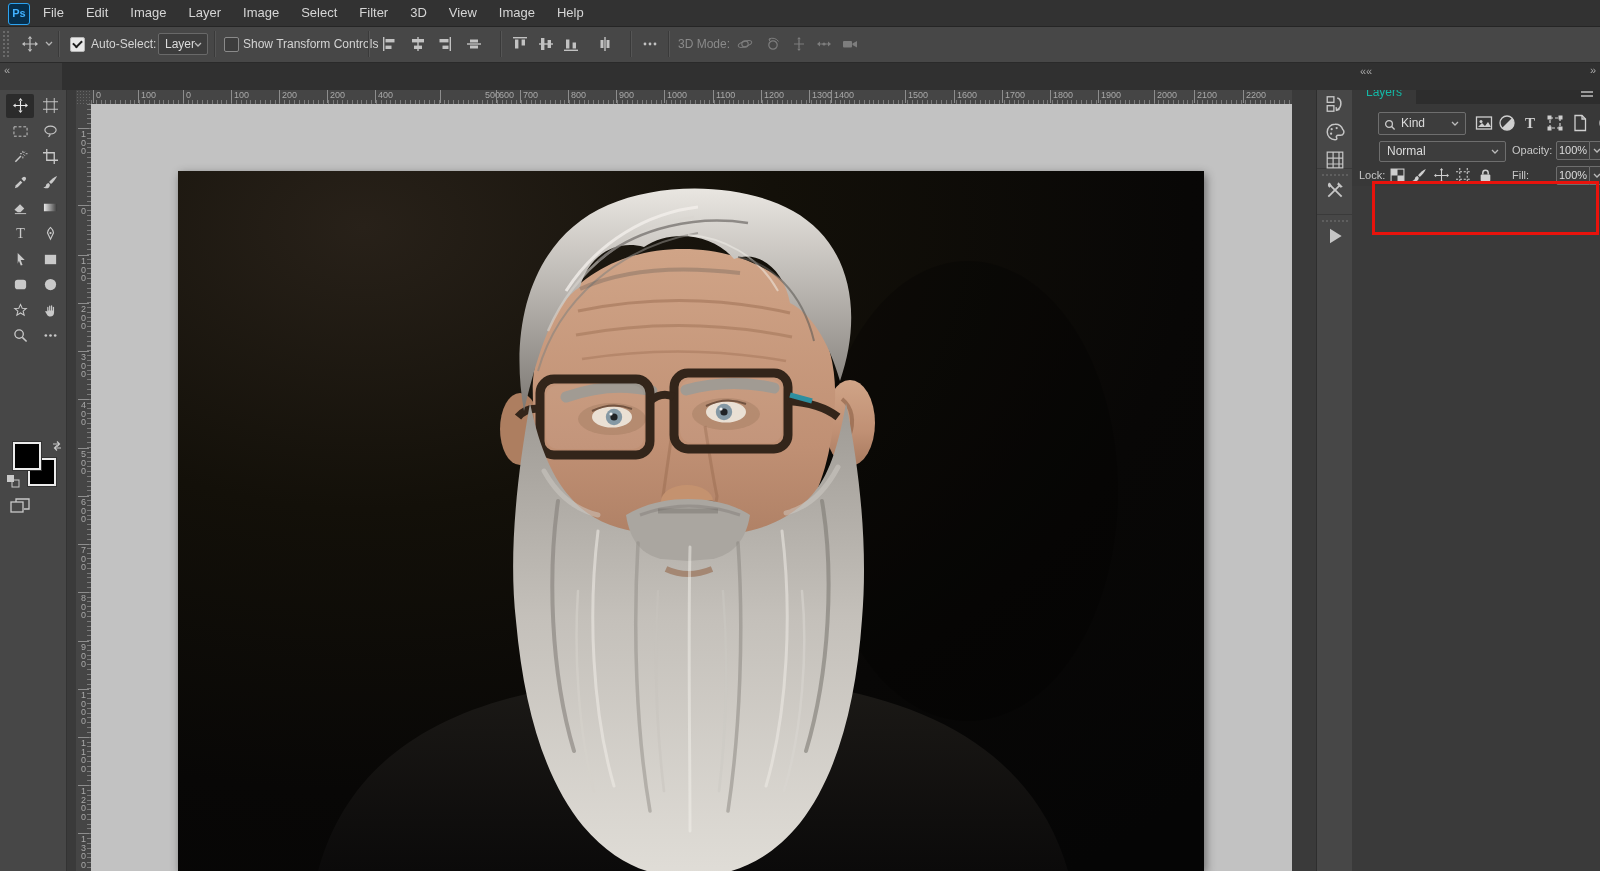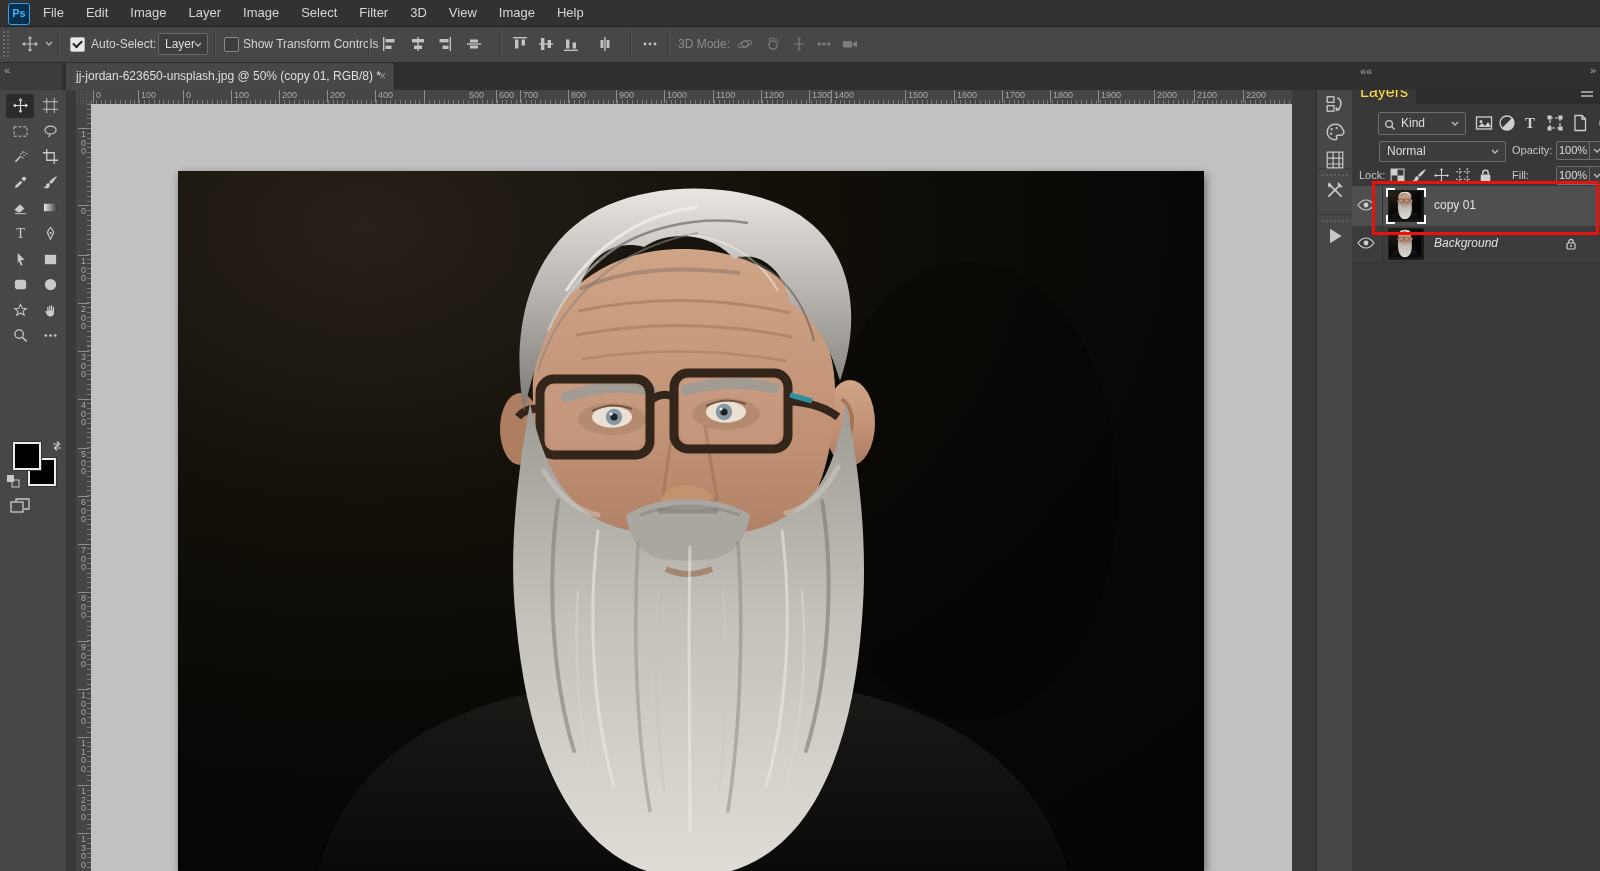--- a/index.html
+++ b/index.html
@@ -66,21 +66,21 @@
   #photo svg{display:block;}
   
   #dockstrip{position:absolute;left:1316px;top:80px;width:36px;bottom:0;background:#474747;border-left:1px solid #2e2e2e;z-index:21;}
   .dock-grip{position:absolute;left:5px;width:26px;height:0;border-top:2px dotted #5f5f5f;}
   .dock-icon{position:absolute;left:8px;width:20px;height:20px;color:#c6c6c6;}
   .dock-icon svg{width:20px;height:20px;display:block;}
   .dock-div{position:absolute;left:0;width:36px;height:1px;background:#3a3a3a;}
   
   #layers-panel{position:absolute;left:1352px;top:80px;width:248px;bottom:0;background:#383838;z-index:21;}
   #lp-tabrow{position:absolute;left:0;top:0;width:248px;height:24px;background:#2d2d2d;}
-  #lp-tab{position:absolute;left:0;top:0;width:64px;height:24px;background:#383838;color:#fde047;font-size:16px;line-height:24px;text-align:center;}
+  #lp-tab{position:absolute;left:0;top:0;width:64px;height:24px;background:#383838;color:#14b8a6;font-size:12px;line-height:24px;text-align:center;}
   #lp-menu{position:absolute;right:6px;top:6px;width:14px;height:12px;color:#bdbdbd;}
   #lp-menu svg{width:14px;height:12px;display:block;}
   #kind-box{position:absolute;left:26px;top:32px;width:88px;height:23px;background:#3d3d3d;border:1px solid #6e6e6e;border-radius:2px;box-sizing:border-box;}
   #kind-box .mag{position:absolute;left:5px;top:4px;width:12px;height:12px;color:#c9c9c9;}
   #kind-box .mag svg{width:12px;height:12px;}
   #kind-box .txt{position:absolute;left:22px;top:0;font-size:12px;color:#dcdcdc;line-height:21px;}
   #kind-box .chev{position:absolute;right:6px;top:8px;width:8px;height:6px;color:#bbb;}
   .panel-icon{position:absolute;width:18px;height:18px;color:#cfcfcf;}
   .panel-icon svg{width:18px;height:18px;display:block;}
   #blend-box{position:absolute;left:27px;top:61px;width:127px;height:21px;background:#3d3d3d;border:1px solid #6e6e6e;border-radius:2px;box-sizing:border-box;font-size:12px;color:#dcdcdc;line-height:19px;padding-left:7px;}
@@ -255,24 +255,20 @@
           <rect x="1" y="5" width="9" height="6.5" rx="1" fill="currentColor"></rect>
           <path d="M10.5 7.5L15 5v6.5l-4.5-2.5z" fill="currentColor"></path>
         </svg>
       </div>
     </div>
 
   <div id="tabbar">
     <div id="toolbar-head">
       <span class="collapse-glyph" style="position:absolute;left:4px;top:1px;">«</span>
     </div>
-    <div id="doc-tab">
-      <span class="title">jj-jordan-623650-unsplash.jpg @ 50% (copy 01, RGB/8) *</span>
-      <span class="close">×</span>
-    </div>
     <div id="dock-head">
       <span class="collapse-glyph" style="position:absolute;left:44px;top:2px;">««</span>
       <span class="collapse-glyph" style="position:absolute;right:4px;top:1px;">»</span>
     </div>
   </div>
 
   <div id="toolbox">
     <div id="tools-container">
         <div class="tool selected" style="left: 6px; top: 4px;">
           <svg viewBox="0 0 16 16">
@@ -416,21 +412,21 @@
   <div id="ruler-corner"></div>
   <div id="ruler-h">
       <div class="hticks"></div>
       <div class="hlabel" style="left: 2px;">0</div>
       <div class="hlabel" style="left: 47px;">100</div>
       <div class="hlabel" style="left: 92px;">0</div>
       <div class="hlabel" style="left: 140px;">100</div>
       <div class="hlabel" style="left: 188px;">200</div>
       <div class="hlabel" style="left: 236px;">200</div>
       <div class="hlabel" style="left: 284px;">400</div>
-      <div class="hlabel" style="left: 333px; padding-left: 44px;">500</div>
+      <div class="hlabel" style="left: 349px; padding-left: 44px;">500</div>
       <div class="hlabel" style="left: 381px; margin-left: 24px;">600</div>
       <div class="hlabel" style="left: 429px;">700</div>
       <div class="hlabel" style="left: 477px;">800</div>
       <div class="hlabel" style="left: 525px;">900</div>
       <div class="hlabel" style="left: 573px;">1000</div>
       <div class="hlabel" style="left: 622px;">1100</div>
       <div class="hlabel" style="left: 670px;">1200</div>
       <div class="hlabel" style="left: 718px;">1300</div>
       <div class="hlabel" style="left: 740px;">1400</div>
       <div class="hlabel" style="left: 814px;">1500</div>
@@ -718,59 +714,18 @@
         </div>
       <div class="lp-label" style="left:160px;top:3px;">Fill:</div>
       <div class="val-box" style="left:204px;top:0;">100%</div>
       <div class="val-chev" style="left:238px;top:0;">
           <svg viewBox="0 0 8 6">
             <path d="M1 1l3 3 3-3" fill="none" stroke="currentColor" stroke-width="1.3"></path>
           </svg>
         </div>
     </div>
     <div id="layers-list">
-        <div class="layer-row selected" style="top: 0px; height: 40px;">
-          <div class="eye-btn" style="top: 13px;">
-            <svg viewBox="0 0 18 12">
-              <path d="M1 6c2.5-3.4 5.2-5 8-5s5.5 1.6 8 5c-2.5 3.4-5.2 5-8 5S3.5 9.4 1 6z" fill="none" stroke="currentColor" stroke-width="1.2"></path>
-              <circle cx="9" cy="6" r="2.4" fill="currentColor"></circle>
-            </svg>
-          </div>
-          <div class="row-div"></div>
-          <div class="layer-thumb" style="top: 4px;">
-            <svg viewBox="0 0 1026 700" preserveAspectRatio="xMidYMid slice">
-              <use href="#portrait"></use>
-            </svg>
-            <div class="bracket bk-tl"></div>
-            <div class="bracket bk-tr"></div>
-            <div class="bracket bk-bl"></div>
-            <div class="bracket bk-br"></div>
-          </div>
-          <div class="layer-name" style="top: 12px;">copy 01</div>
-        </div>
-        <div class="layer-row" style="top: 40px; height: 36px;">
-          <div class="eye-btn" style="top: 11px;">
-            <svg viewBox="0 0 18 12">
-              <path d="M1 6c2.5-3.4 5.2-5 8-5s5.5 1.6 8 5c-2.5 3.4-5.2 5-8 5S3.5 9.4 1 6z" fill="none" stroke="currentColor" stroke-width="1.2"></path>
-              <circle cx="9" cy="6" r="2.4" fill="currentColor"></circle>
-            </svg>
-          </div>
-          <div class="row-div"></div>
-          <div class="layer-thumb" style="top: 2px;">
-            <svg viewBox="0 0 1026 700" preserveAspectRatio="xMidYMid slice">
-              <use href="#portrait"></use>
-            </svg>
-          </div>
-          <div class="layer-name italic" style="top: 10px;">Background</div>
-          <div class="layer-lock" style="top: 11px;">
-            <svg viewBox="0 0 14 14">
-              <rect x="3" y="6" width="8" height="6" rx="1" fill="none" stroke="currentColor" stroke-width="1.2"></rect>
-              <path d="M4.8 6V4.6a2.2 2.2 0 0 1 4.4 0V6" fill="none" stroke="currentColor" stroke-width="1.2"></path>
-              <circle cx="7" cy="9" r="1" fill="currentColor"></circle>
-            </svg>
-          </div>
-        </div>
       </div>
   </div>
 
   <div id="red-box"></div>
 
 </div>
 
 </body></html>

